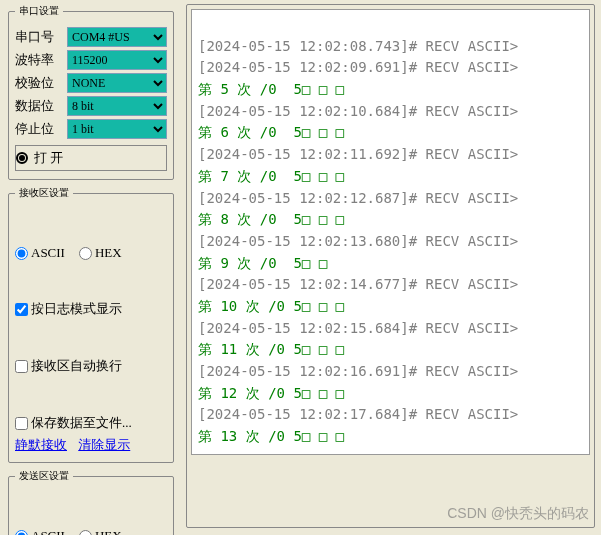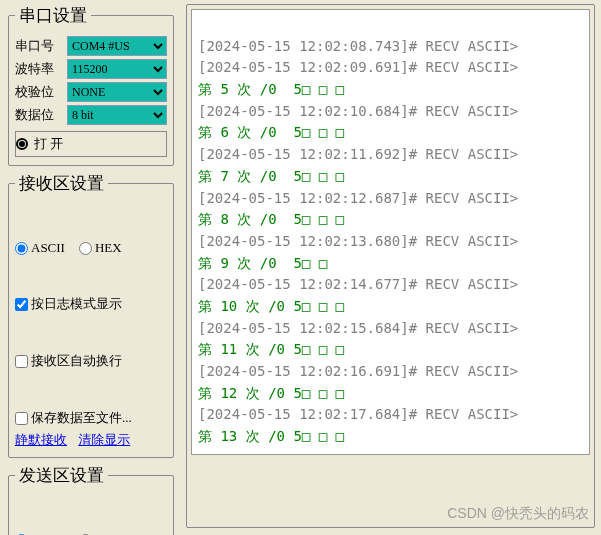--- a/index.html
+++ b/index.html
@@ -18,21 +18,21 @@
 
 fieldset {
   border: 1px solid #888;
   border-radius: 2px;
   margin-bottom: 6px;
   padding: 6px 6px 8px 6px;
   background: #ece9d8;
 }
 legend {
   padding: 0 4px;
-  font-size: 17px;
+  font-size: 10px;
   color: #000;
 }
 .row { display: flex; align-items: center; margin: 3px 0; gap: 6px; }
 .lbl { width: 46px; }
 select {
   flex: 1;
   font-family: inherit;
   font-size: 12px;
   height: 20px;
   border: 1px solid #7f9db9;
@@ -116,20 +116,24 @@
         <select><option>115200</option></select>
       </div>
       <div class="row">
         <span class="lbl">校验位</span>
         <select><option>NONE</option></select>
       </div>
       <div class="row">
         <span class="lbl">数据位</span>
         <select><option>8 bit</option></select>
       </div>
+      <div class="row">
+        <span class="lbl">停止位</span>
+        <select><option>1 bit</option></select>
+      </div>
       <button class="open-btn">
         <span class="circle-icon"></span>
         <span>打 开</span>
       </button>
     </fieldset>
 
     <fieldset>
       <legend>接收区设置</legend>
       <div class="radio-row">
         <label>

